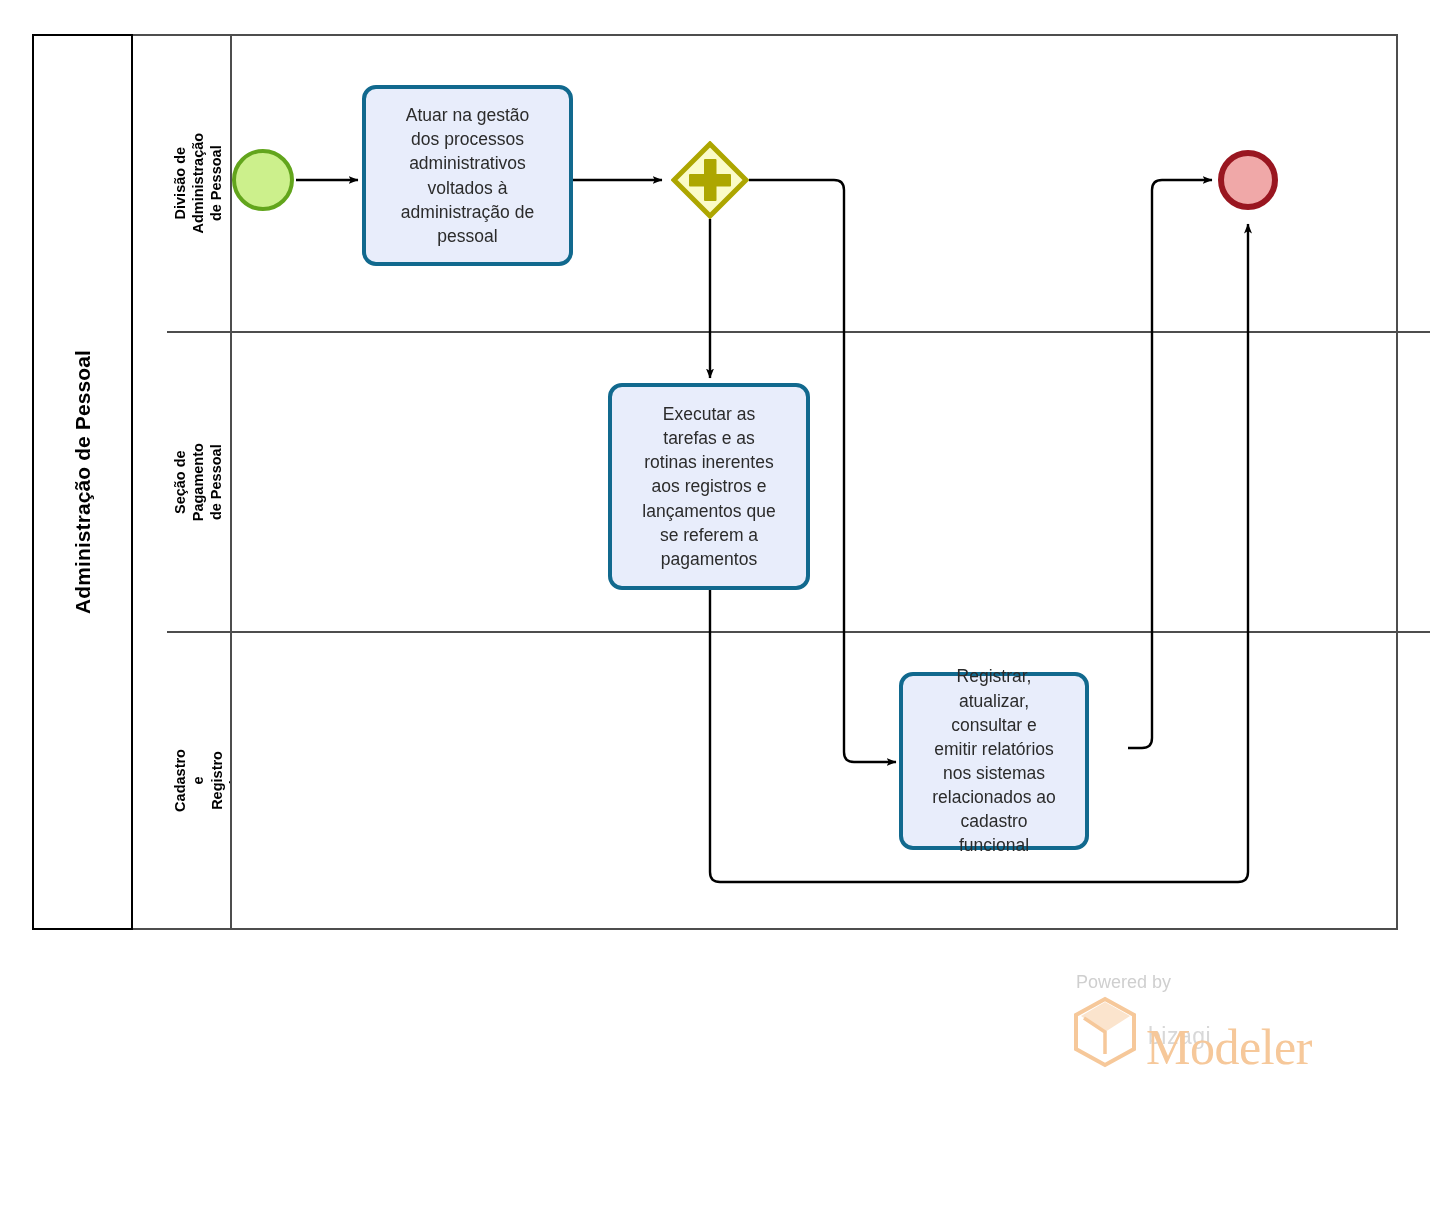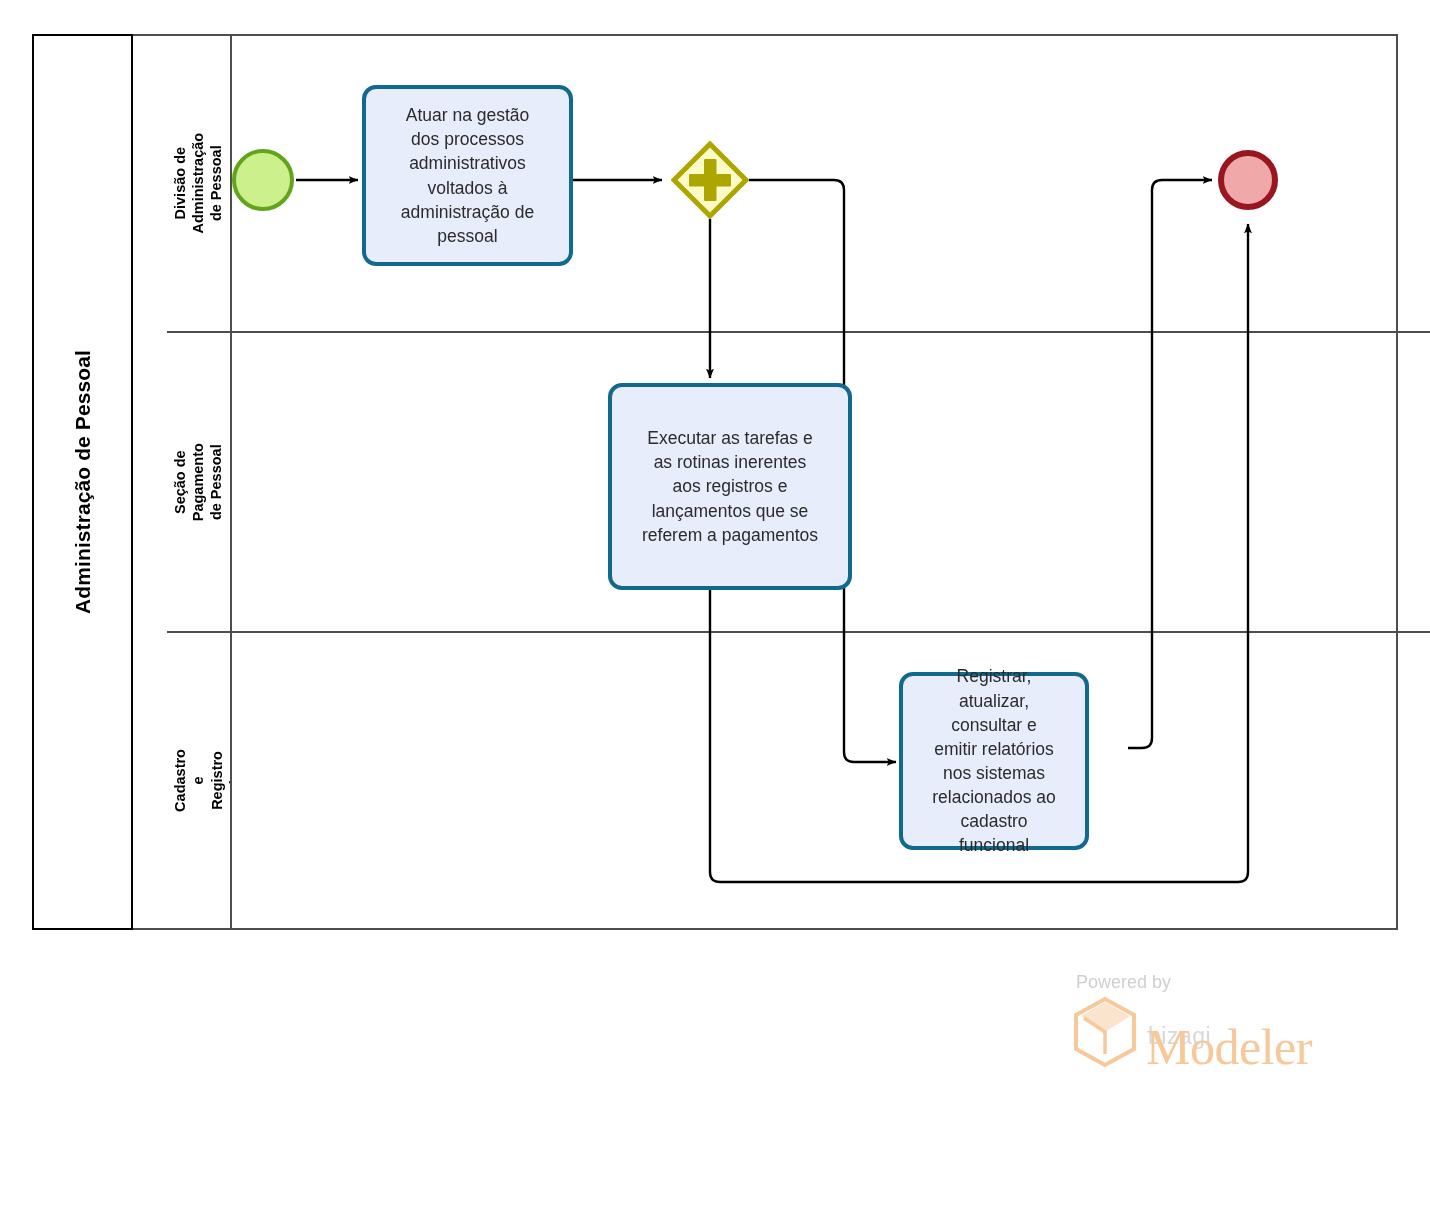--- a/index.html
+++ b/index.html
@@ -234,21 +234,21 @@
   <div class="gateway" style="left:671px; top:141px;">
     <svg width="78" height="78" viewBox="0 0 78 78" xmlns="http://www.w3.org/2000/svg">
       <polygon points="39,3 75,39 39,75 3,39" fill="#fbfbc8" stroke="#ada600" stroke-width="5"></polygon>
       <g fill="#ada600">
         <rect x="33" y="18" width="12.5" height="42" rx="1"></rect>
         <rect x="18" y="33" width="42" height="12.5" rx="1"></rect>
       </g>
     </svg>
   </div>
 
-  <div class="task" style="left:608px; top:383px; width:244px; height:207px;">
+  <div class="task" style="left:608px; top:383px; width:202px; height:207px;">
     <span class="task-text">Executar as tarefas e as rotinas inerentes aos registros e lançamentos  que se referem a pagamentos</span>
   </div>
 
   <div class="task" style="left:899px; top:672px; width:190px; height:178px;">
     <span class="task-text">Registrar, atualizar, consultar e emitir relatórios nos sistemas relacionados ao cadastro funcional</span>
   </div>
 
   <div class="event event-end" style="left:1218px; top:150px;"></div>
 
   <div class="brand">

